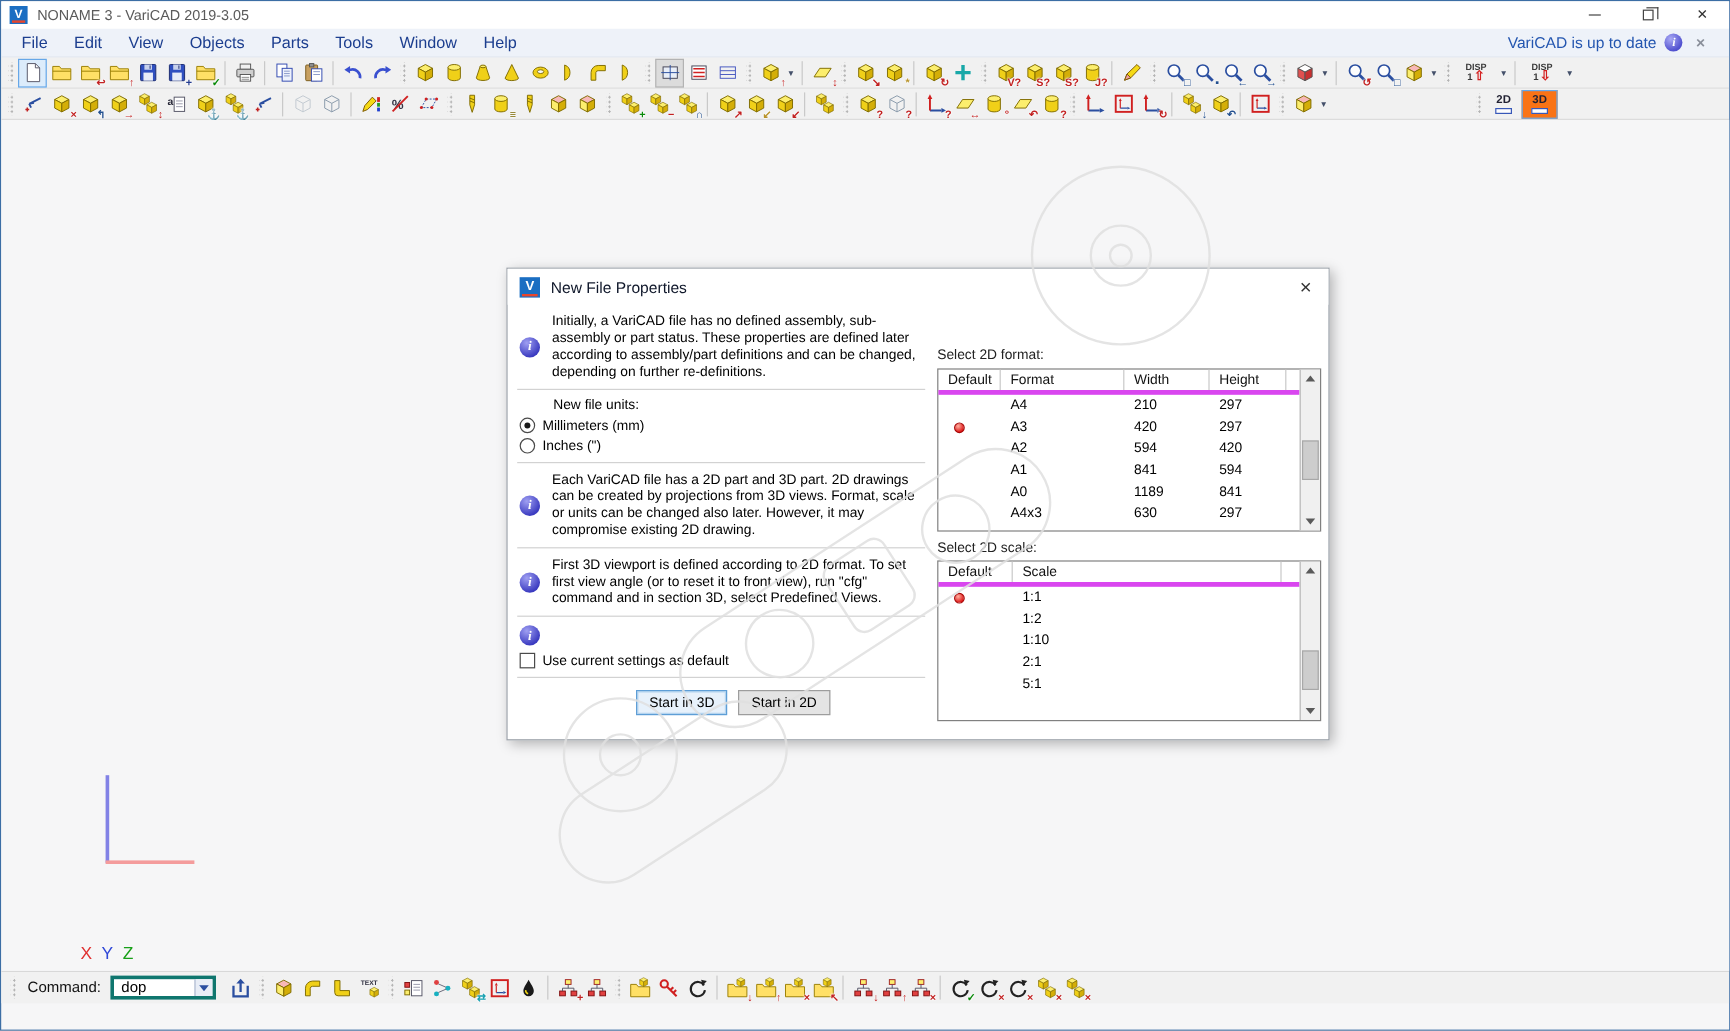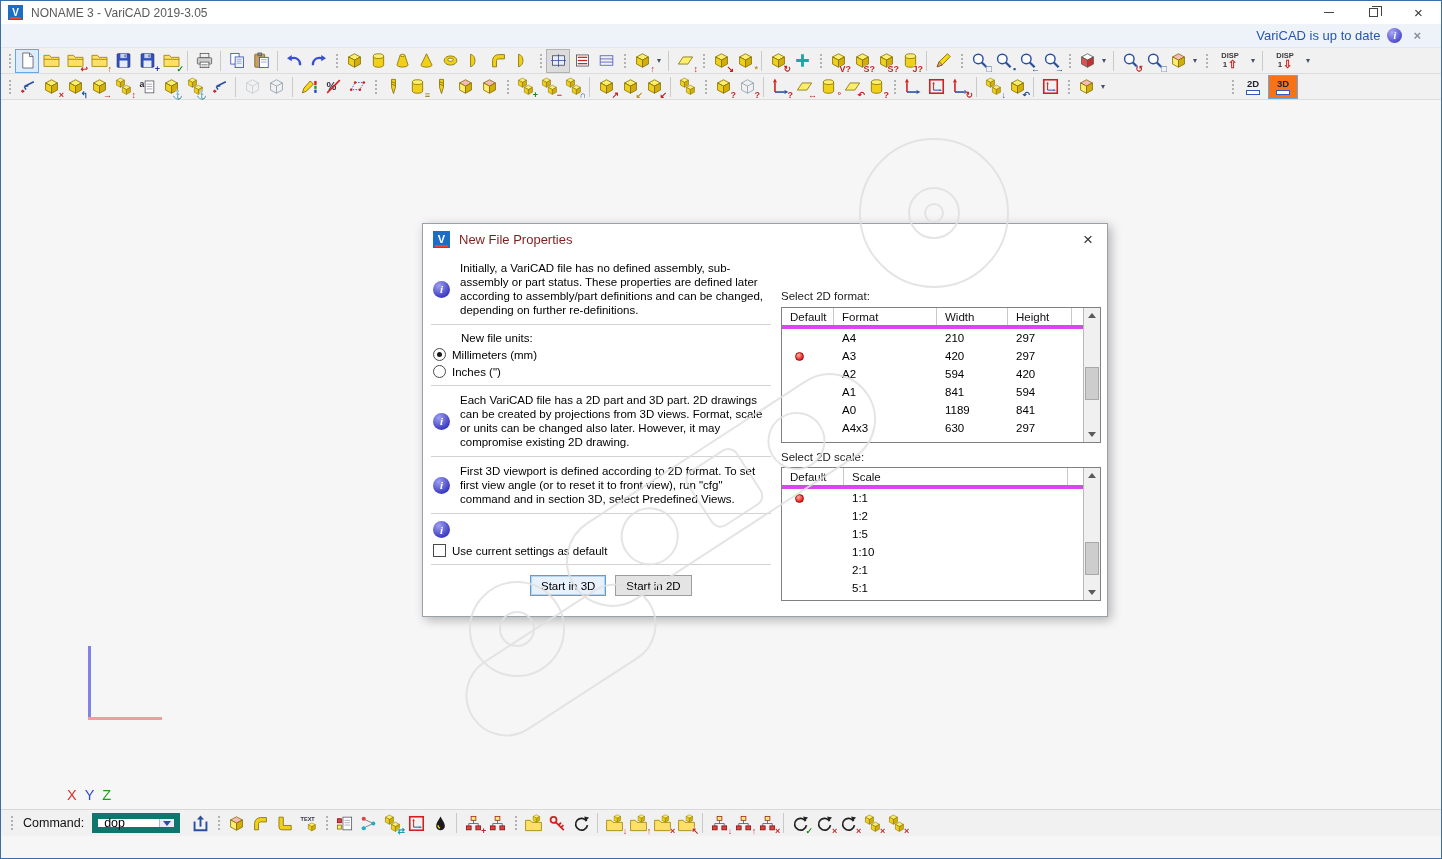--- a/index.html
+++ b/index.html
@@ -52,21 +52,21 @@
   .axis-v{position:absolute;left:87px;top:546px;width:3px;height:73px;background:#8282e6;}
   .axis-h{position:absolute;left:87px;top:617px;width:74px;height:3px;background:#f49c9c;}
   .axis-labels{position:absolute;left:66px;top:687px;font-size:14.5px;letter-spacing:1px;}
   .axis-labels span{margin-right:7px;font-weight:normal;}
   .ax-x{color:#e03030;} .ax-y{color:#3048d8;} .ax-z{color:#18a018;}
   
   .dialog{position:absolute;left:421px;top:123px;width:686px;height:394px;background:#fff;border:1px solid #9aa0a8;box-shadow:3px 3px 10px rgba(0,0,0,.28);z-index:20;}
   .dlg-title{height:30px;display:flex;align-items:center;padding:0 12px 0 10px;background:#fff;}
   .dlg-logo{width:17px;height:17px;background:#1b6ec2;color:#fff;font:bold 11px "Liberation Sans",sans-serif;display:flex;align-items:center;justify-content:center;position:relative;margin-right:9px;flex:none;}
   .dlg-logo::after{content:"";position:absolute;left:2px;right:2px;bottom:1px;height:2px;background:#e8452c;}
-  .dlg-title-text{font-size:13px;color:#7f1d1d;}
+  .dlg-title-text{font-size:13px;color:#0f172a;}
   .dlg-close{margin-left:auto;font-size:17px;color:#333;line-height:1;padding:0 2px;}
   .dlg-body{position:relative;height:364px;font-size:11.5px;color:#000;}
   .dlg-left{position:absolute;left:8px;top:0;width:340px;}
   .info-row{display:flex;align-items:center;gap:10px;margin:7px 0 0 2px;}
   .info-row p{margin:0;width:304px;line-height:14px;}
   .info-icon{width:17px;height:17px;border-radius:50%;background:radial-gradient(circle at 35% 28%,#9f9ff2,#3b3bc0 72%);color:#fff;font:italic bold 11px "Liberation Serif",serif;display:flex;align-items:center;justify-content:center;flex:none;}
   .dlg-left hr{border:none;border-top:1px solid #d2d2d2;margin:7px 0;}
   .units-label{margin:2px 0 4px 2px;padding-left:28px;}
   .radio-row{display:flex;align-items:center;gap:6px;margin:4px 0 4px 2px;}
   .radio{width:13px;height:13px;border-radius:50%;border:1px solid #4a4a4a;background:#fff;display:flex;align-items:center;justify-content:center;flex:none;}
@@ -92,21 +92,21 @@
   .defdot{position:absolute;left:13px;top:50%;margin-top:-4.5px;width:9px;height:9px;border-radius:50%;background:radial-gradient(circle at 35% 30%,#ffb0a0,#e01818 75%);border:1px solid #a80808;}
   .vscroll{position:absolute;top:0;right:0;bottom:0;width:17px;background:#f0f0f0;border-left:1px solid #b8b8b8;display:flex;flex-direction:column;}
   .sbtn{height:15px;display:flex;align-items:center;justify-content:center;flex:none;}
   .sbtn.up::after{content:"";border:4px solid transparent;border-bottom:5px solid #5a5a5a;margin-top:-4px;}
   .sbtn.down::after{content:"";border:4px solid transparent;border-top:5px solid #5a5a5a;margin-bottom:-4px;}
   .strack{flex:1;position:relative;}
   .sthumb{position:absolute;left:1px;right:1px;background:#cdcdcd;border:1px solid #a8a8a8;}
   
   .commandbar{height:27px;background:#f1f1f1;border-top:1px solid #d8d8d8;display:flex;align-items:center;padding:0 4px;}
   .cmd-label{font-size:12.5px;color:#111;margin:0 8px 0 6px;}
-  .combo{width:88px;height:20px;background:#fff;border:6px solid #0f766e;display:flex;align-items:center;margin-right:8px;}
+  .combo{width:88px;height:20px;background:#fff;border:3px solid #0f766e;display:flex;align-items:center;margin-right:8px;}
   .combo-text{flex:1;padding-left:6px;font-size:12.5px;color:#000;}
   .combo-btn{width:15px;height:100%;border-left:1px solid #aebad0;background:#e8edf6;display:flex;align-items:center;justify-content:center;}
   .combo-btn::after{content:"";border:4px solid transparent;border-top:5px solid #2a4ea0;margin-top:4px;}
   .bar-icons{display:flex;align-items:center;}
   
   .statusbar{height:24px;background:#d6dce9;border-top:1px solid #b7bfd0;display:flex;align-items:center;}
   .s-spacer{flex:1;}
   .ssep{width:1px;height:16px;background:#9aa4b8;flex:none;}
   .scell{flex:none;display:flex;align-items:center;justify-content:center;font-size:13px;color:#2a4fb0;}
   .w1{width:54px;} .w2{width:50px;} .w3{width:72px;}
@@ -342,20 +342,30 @@
       <span class="wbtn">
           <span class="wb-max-g"></span>
         </span>
       <span class="wbtn">
           <span class="wb-close-g">×</span>
         </span>
     </span>
   </div>
 
   <div class="menubar">
+    <div id="menu-list" style="display:flex;">
+        <span class="menu-item">File</span>
+        <span class="menu-item">Edit</span>
+        <span class="menu-item">View</span>
+        <span class="menu-item">Objects</span>
+        <span class="menu-item">Parts</span>
+        <span class="menu-item">Tools</span>
+        <span class="menu-item">Window</span>
+        <span class="menu-item">Help</span>
+      </div>
     <div class="menubar-right">
       <span class="update-text">VariCAD is up to date</span>
       <span class="info-badge">i</span>
       <span class="mb-close">×</span>
     </div>
   </div>
 
   <div class="toolbar" id="tb-row1">
       <span class="thandle"></span>
       <span class="tbtn hl">
@@ -1023,24 +1033,20 @@
                     <span class="defdot"></span>
                   </span>
                   <span class="td" style="width: 224px;">1:1</span>
                 </div>
                 <div class="trow">
                   <span class="td" style="width: 62px;"></span>
                   <span class="td" style="width: 224px;">1:2</span>
                 </div>
                 <div class="trow">
                   <span class="td" style="width: 62px;"></span>
-                  <span class="td" style="width: 224px;">1:5</span>
-                </div>
-                <div class="trow">
-                  <span class="td" style="width: 62px;"></span>
                   <span class="td" style="width: 224px;">1:10</span>
                 </div>
                 <div class="trow">
                   <span class="td" style="width: 62px;"></span>
                   <span class="td" style="width: 224px;">2:1</span>
                 </div>
                 <div class="trow">
                   <span class="td" style="width: 62px;"></span>
                   <span class="td" style="width: 224px;">5:1</span>
                 </div>

